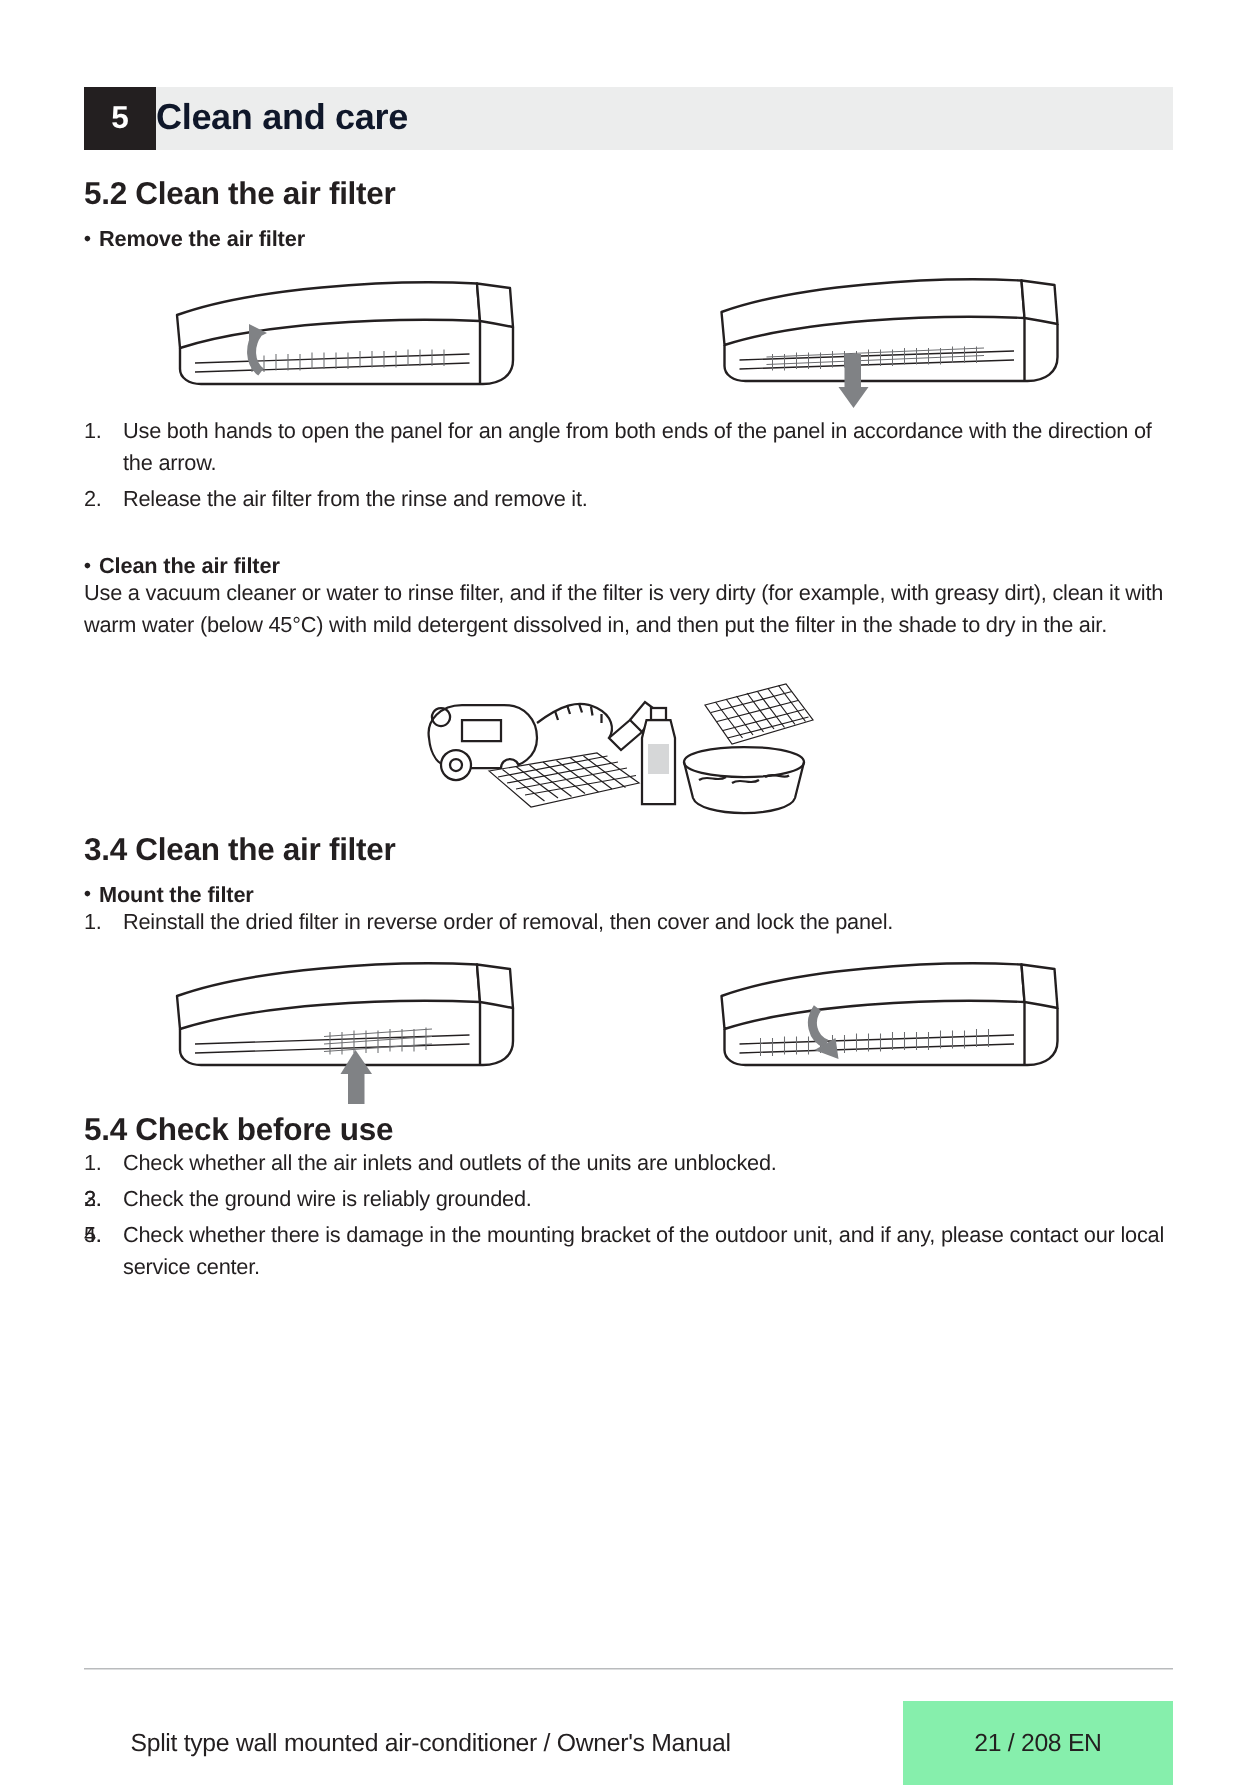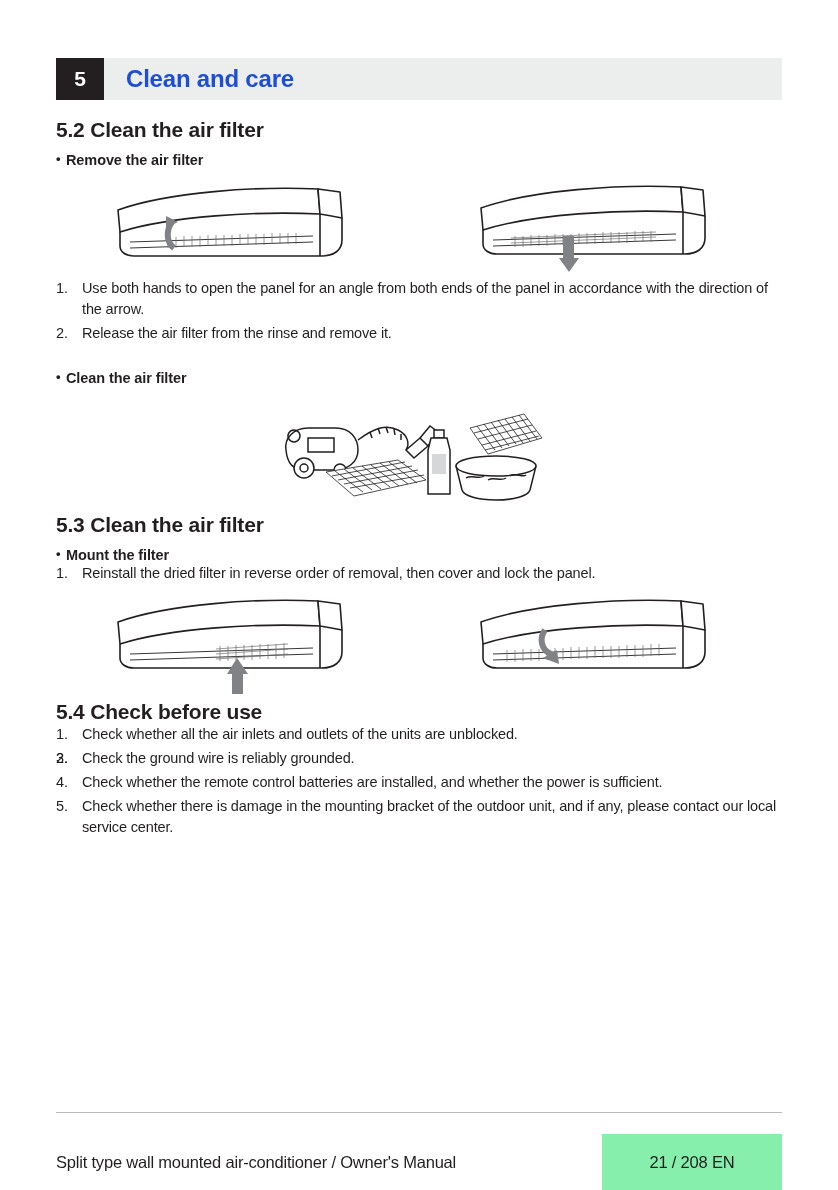--- a/index.html
+++ b/index.html
@@ -40,24 +40,23 @@
     font-size: 21px;
     font-weight: bold;
     display: flex;
     align-items: center;
     justify-content: center;
     letter-spacing: 0px;
   }
   .chapter-title {
     display: flex;
     align-items: center;
-    padding-left: 22px;
     font-size: 24px;
     font-weight: bold;
-    color: #1d4ed8;
+    color: #0f172a;
     letter-spacing: -0.2px;
   }
 
   
   .content {
     position: absolute;
     left: 56px;
     top: 118px;
     width: 726px;
   }
@@ -147,20 +146,21 @@
     height: 56px;
     display: flex;
   }
   .footer-left {
     flex: 1;
     display: flex;
     align-items: center;
     font-size: 16.5px;
     color: #231f20;
     letter-spacing: -0.2px;
+    margin-left: 31px;
   }
   .footer-right {
     width: 180px;
     background: #86efac;
     display: flex;
     align-items: center;
     justify-content: center;
     font-size: 16.5px;
     color: #231f20;
     letter-spacing: -0.2px;
@@ -228,20 +228,21 @@
       </svg>
     </div>
 
     <ol class="numlist mt14">
       <li><span class="ln">1.</span><span>Use both hands to open the panel for an angle from both ends of the panel in accordance with the direction of the arrow.</span></li>
       <li><span class="ln">2.</span><span>Release the air filter from the rinse and remove it.</span></li>
     </ol>
 
     <div class="bullet-head mt14">Clean the air filter</div>
 
+    <p class="body mt10">Use a vacuum cleaner or water to rinse filter, and if the filter is very dirty (for example, with greasy dirt), clean it with warm water (below 45°C) with mild detergent dissolved in, and then put the filter in the shade to dry in the air.</p>
 
     <div class="fig-single">
       <svg width="290" height="115" viewBox="0 0 290 115">
         <g fill="none" stroke="#231f20" stroke-width="1.5">
 
           <path d="M12 52 C10 40 20 30 34 30 L62 30 C76 30 84 40 84 52 C84 64 74 72 60 72 L30 72 C18 72 13 63 12 52 Z" fill="#ffffff"></path>
           <circle cx="30" cy="70" r="10" fill="#ffffff"></circle>
           <circle cx="30" cy="70" r="4"></circle>
           <circle cx="66" cy="72" r="6" fill="#ffffff"></circle>
           <path d="M34 40 L60 40 L60 54 L34 54 Z"></path>
@@ -273,21 +274,21 @@
         </g>
 
         <g stroke="#231f20" stroke-width="0.8" fill="none">
           <path d="M196 30 L250 16 L268 40 L214 56 Z" fill="#ffffff"></path>
           <path d="M203 28 L221 52 M210 26 L228 50 M217 24 L235 48 M224 22 L242 46 M231 21 L249 45 M238 19 L256 43 M245 17 L263 41"></path>
           <path d="M200 35 L254 21 M204 41 L258 27 M208 47 L262 33 M211 52 L265 38"></path>
         </g>
       </svg>
     </div>
 
-    <h2 class="sec mt24">5.3 Clean the air filter</h2>
+    <h2 class="sec mt24">3.4 Clean the air filter</h2>
 
     <div class="bullet-head mt10">Mount the filter</div>
 
     <ol class="numlist mt6">
       <li><span class="ln">1.</span><span>Reinstall the dried filter in reverse order of removal, then cover and lock the panel.</span></li>
     </ol>
 
     <div class="fig-row">
 
       <svg width="260" height="104" viewBox="0 0 260 104">
@@ -331,21 +332,21 @@
         </g>
       </svg>
     </div>
 
     <h2 class="sec mt24">5.4 Check before use</h2>
 
     <ol class="numlist mt10">
       <li><span class="ln">1.</span><span>Check whether all the air inlets and outlets of the units are unblocked.</span></li>
       <li><span class="ln">2.</span></li>
       <li><span class="ln">3.</span><span>Check the ground wire is reliably grounded.</span></li>
-      <li><span class="ln">4.</span><span>Check whether the remote control batteries are installed, and whether the power is sufficient.</span></li>
+      <li><span class="ln">4.</span></li>
       <li><span class="ln">5.</span><span>Check whether there is damage in the mounting bracket of the outdoor unit, and if any, please contact our local service center.</span></li>
     </ol>
 
   </div>
 
   <div class="footer-rule"></div>
   <div class="footer">
     <div class="footer-left">Split type wall mounted air-conditioner / Owner's Manual</div>
     <div class="footer-right">21 / 208 EN</div>
   </div>

